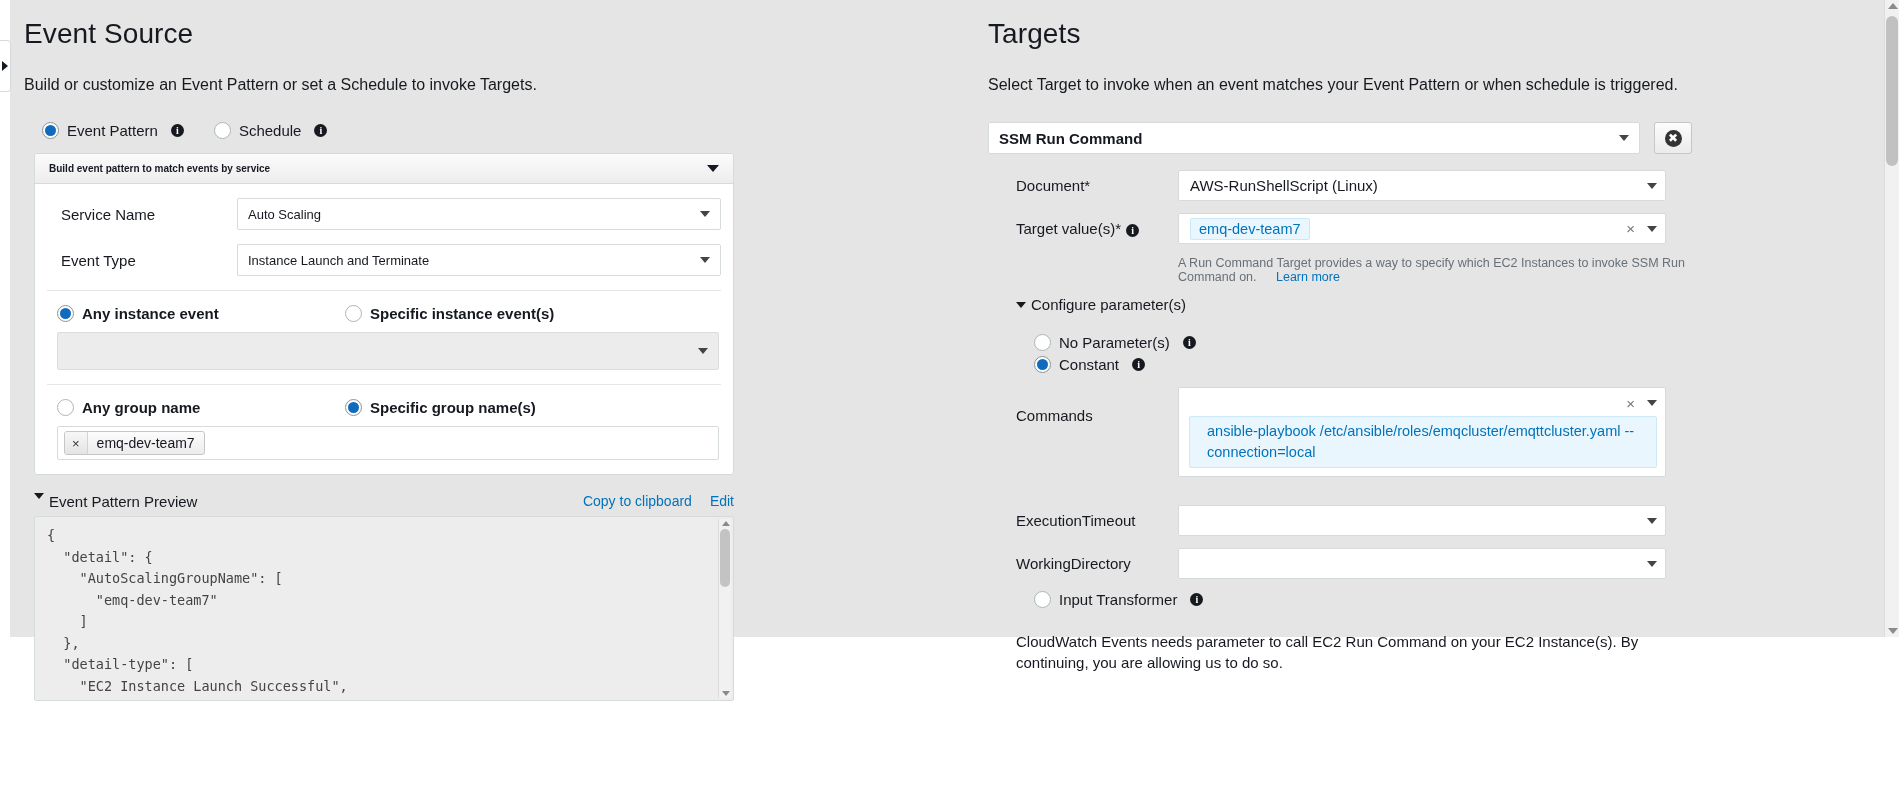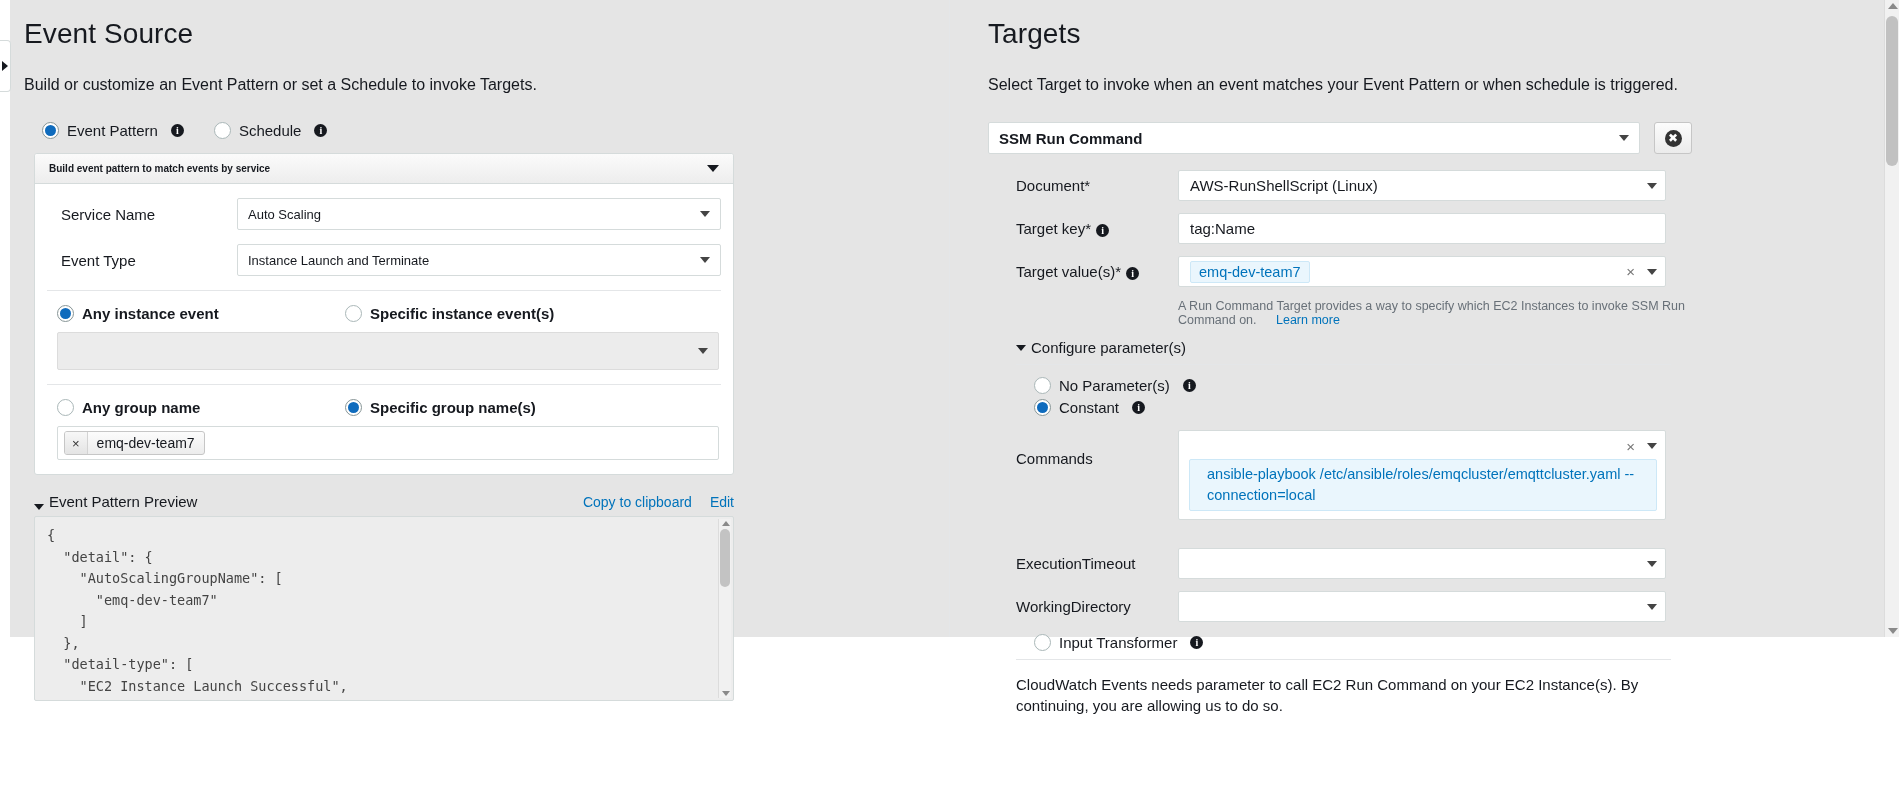--- a/index.html
+++ b/index.html
@@ -216,21 +216,21 @@
     color: #333;
     font-size: 13px;
     display: flex; align-items: center;
     background: linear-gradient(to bottom,#f7f7f7,#e4e4e4);
   }
   .token .t { padding: 3px 9px; color: #16191f; }
 
   
   .preview-head {
     display: flex;
-    align-items: flex-end;
+    align-items: flex-start;
     margin: 18px 0 6px 0;
     width: 700px;
     margin-left: 10px;
   }
   .tri-down {
     width: 0; height: 0;
     border-left: 5px solid transparent;
     border-right: 5px solid transparent;
     border-top: 6px solid #16191f;
     margin-right: 5px;
@@ -603,28 +603,20 @@
     <div class="target-body">
 
       <div class="r-field-row">
         <span class="r-label">Document*</span>
         <div class="r-control">
           <span class="val">AWS-RunShellScript (Linux)</span>
           <span class="mini-arrow"></span>
         </div>
       </div>
 
-      <div class="r-field-row">
-        <span class="r-label">
-          <span>Target key*</span><span class="info-icon">i</span>
-        </span>
-        <div class="r-control">
-          <span class="val">tag:Name</span>
-        </div>
-      </div>
 
       <div class="r-field-row">
         <span class="r-label">
           <span>Target value(s)*</span><span class="info-icon">i</span>
         </span>
         <div class="r-control">
           <span class="val">
             <span class="blue-token">emq-dev-team7</span>
           </span>
           <span class="x-clear">×</span>

